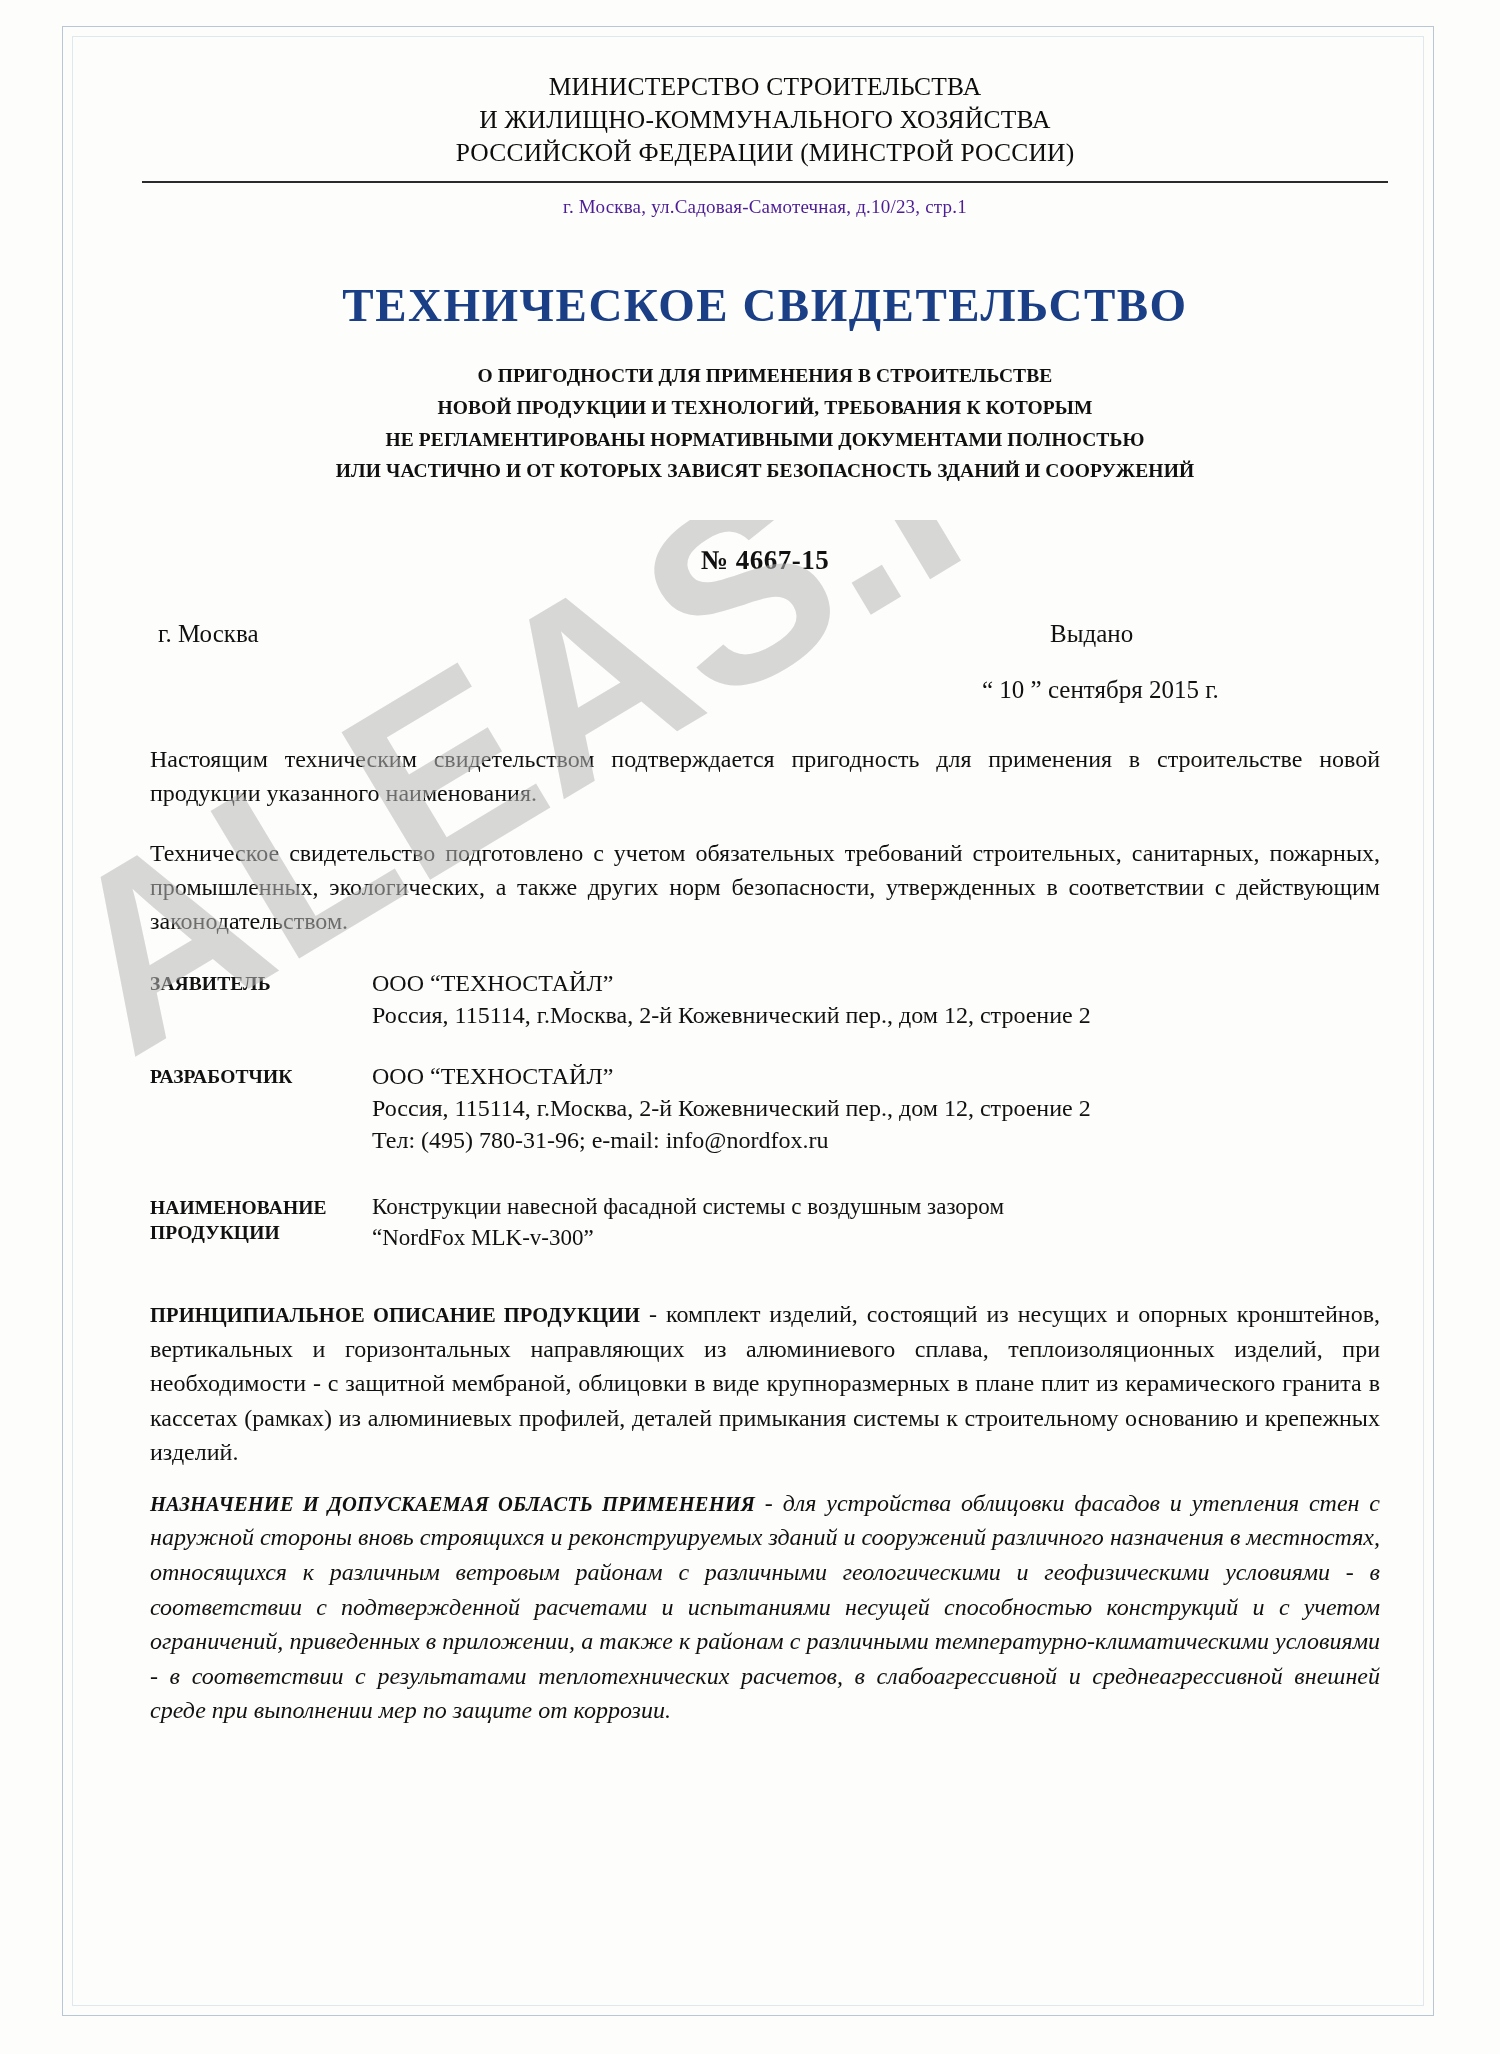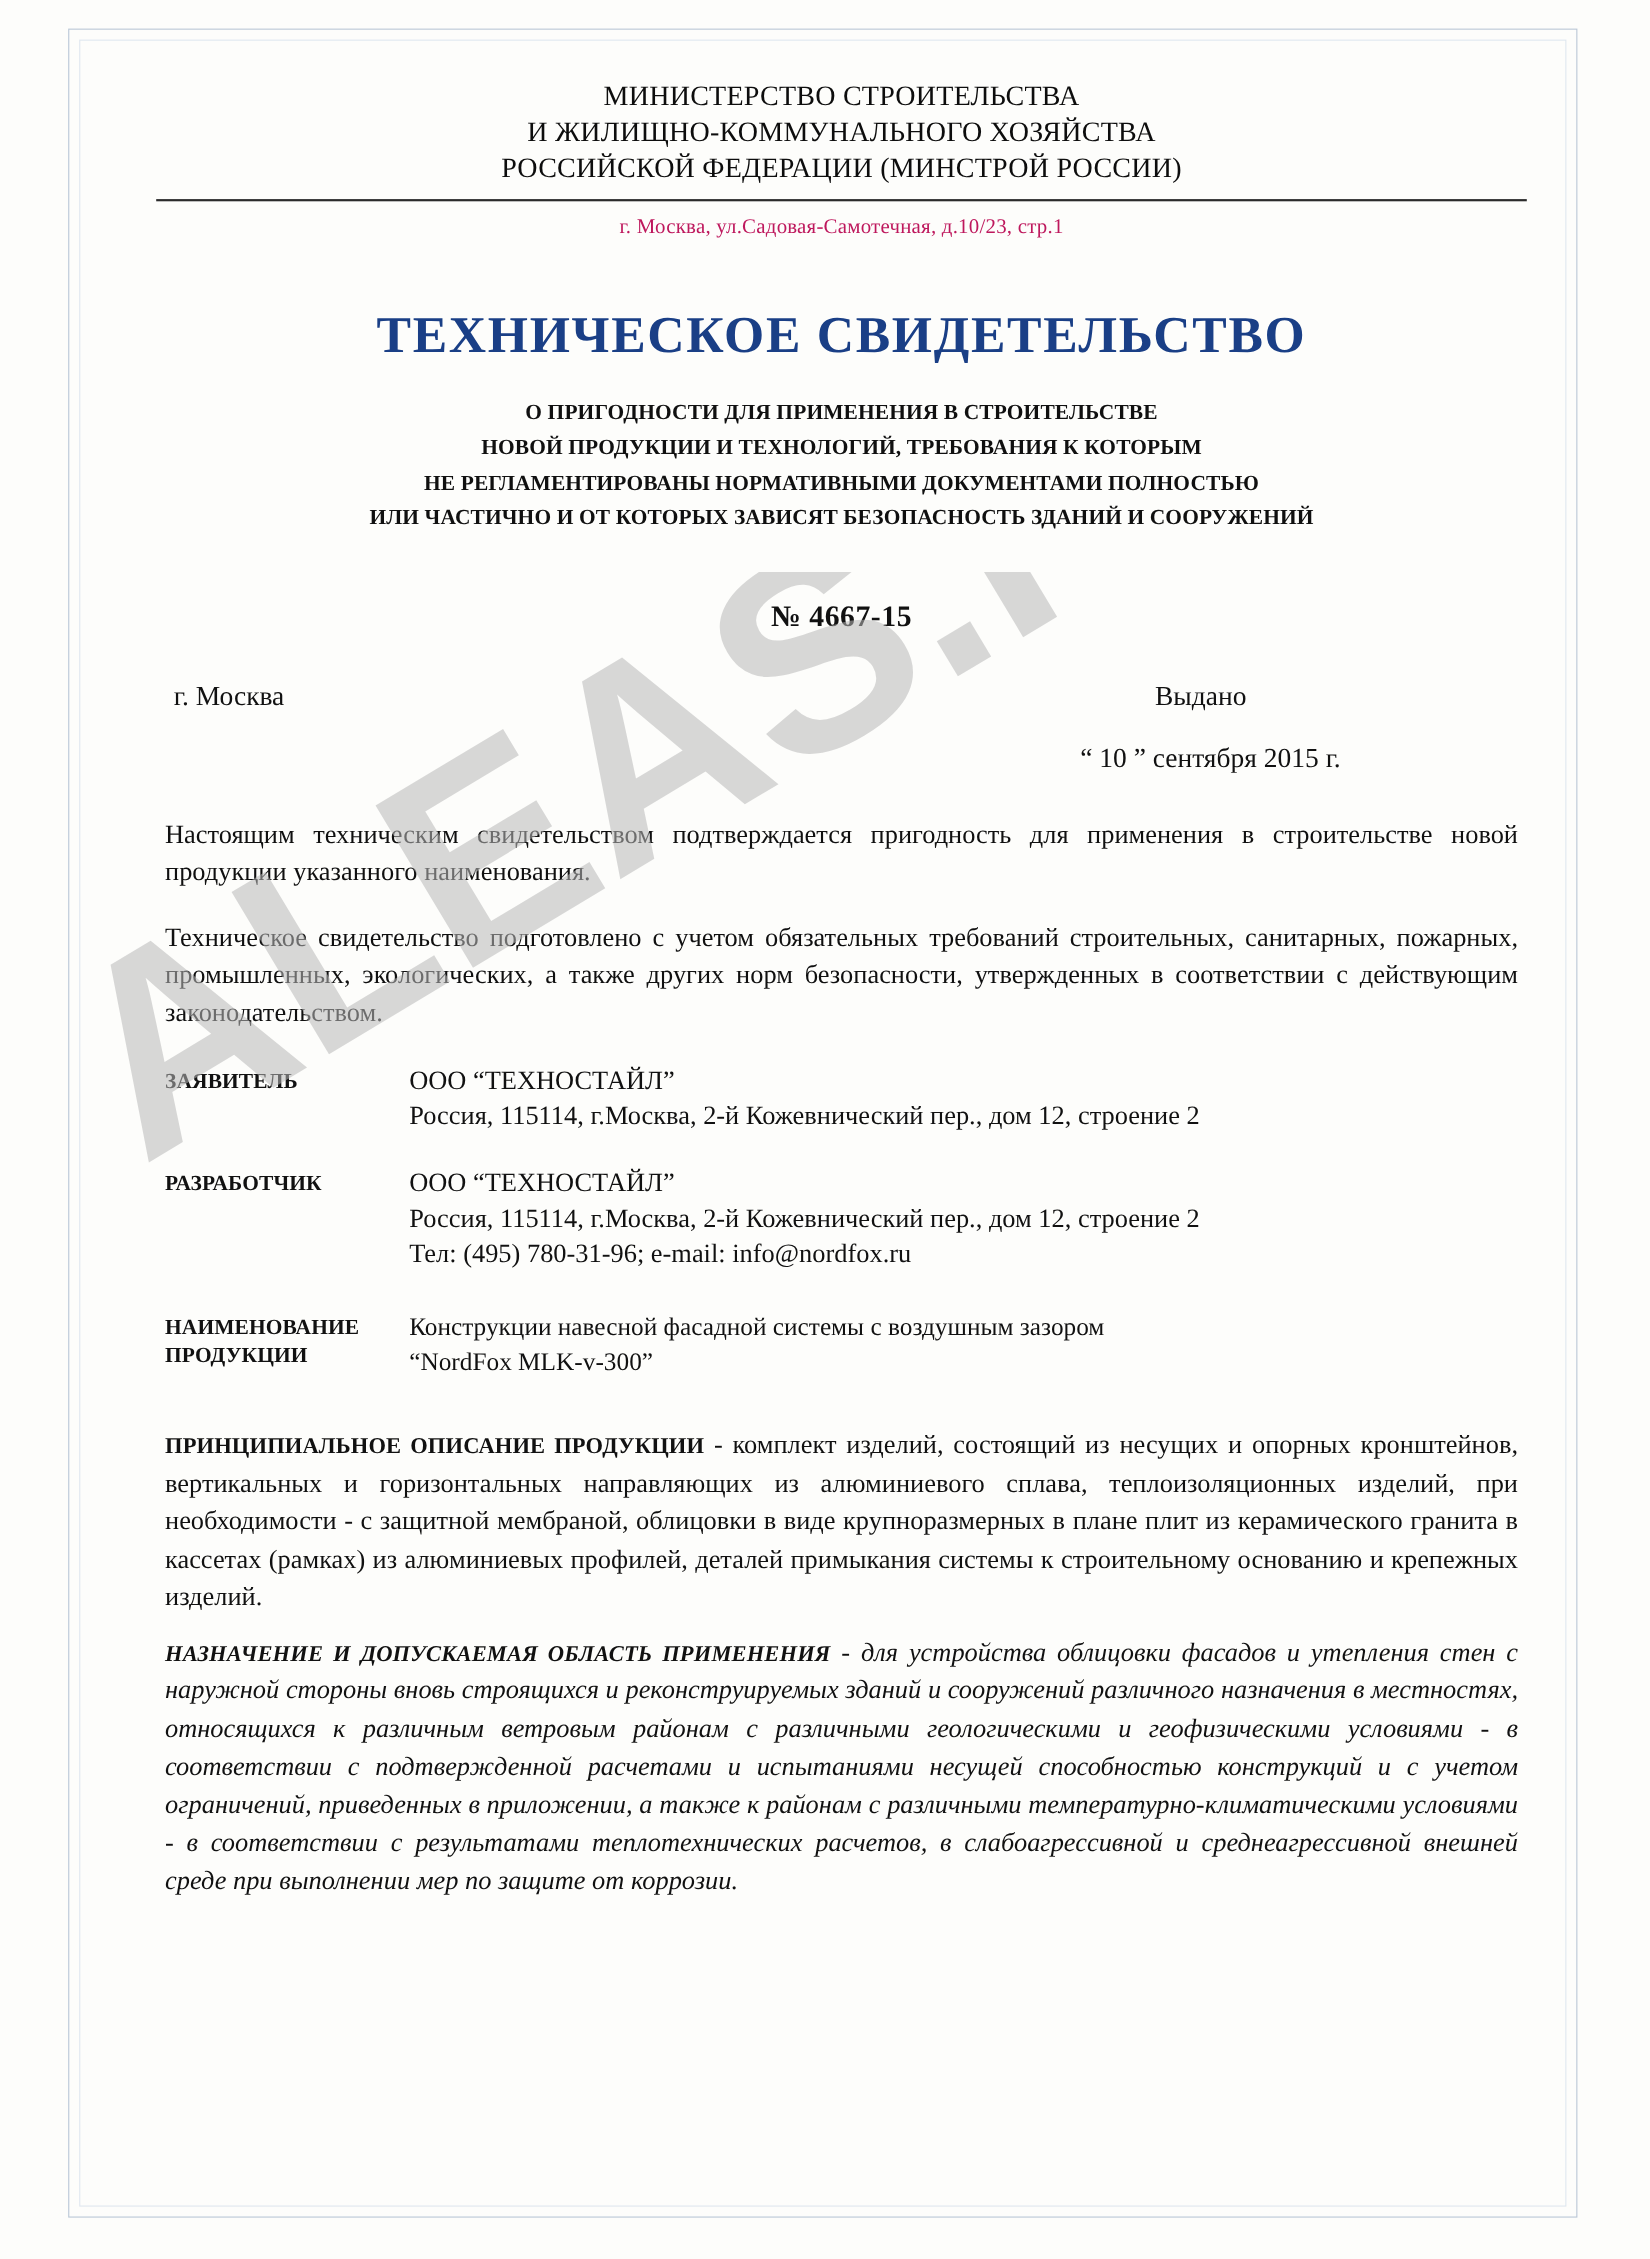--- a/index.html
+++ b/index.html
@@ -67,21 +67,21 @@
     border: 0;
     border-top: 2px solid #2b2b2b;
     width: 1246px;
     margin-left: -8px;
   }
 
   .address {
     text-align: center;
     font-size: 19px;
     margin-top: 13px;
-    color: #be185d;
+    color: #4c1d95;
     letter-spacing: 0.2px;
   }
 
   .title {
     text-align: center;
     margin-top: 60px;
     font-size: 47px;
     font-weight: bold;
     color: #1a3f86;
     letter-spacing: 1.5px;

